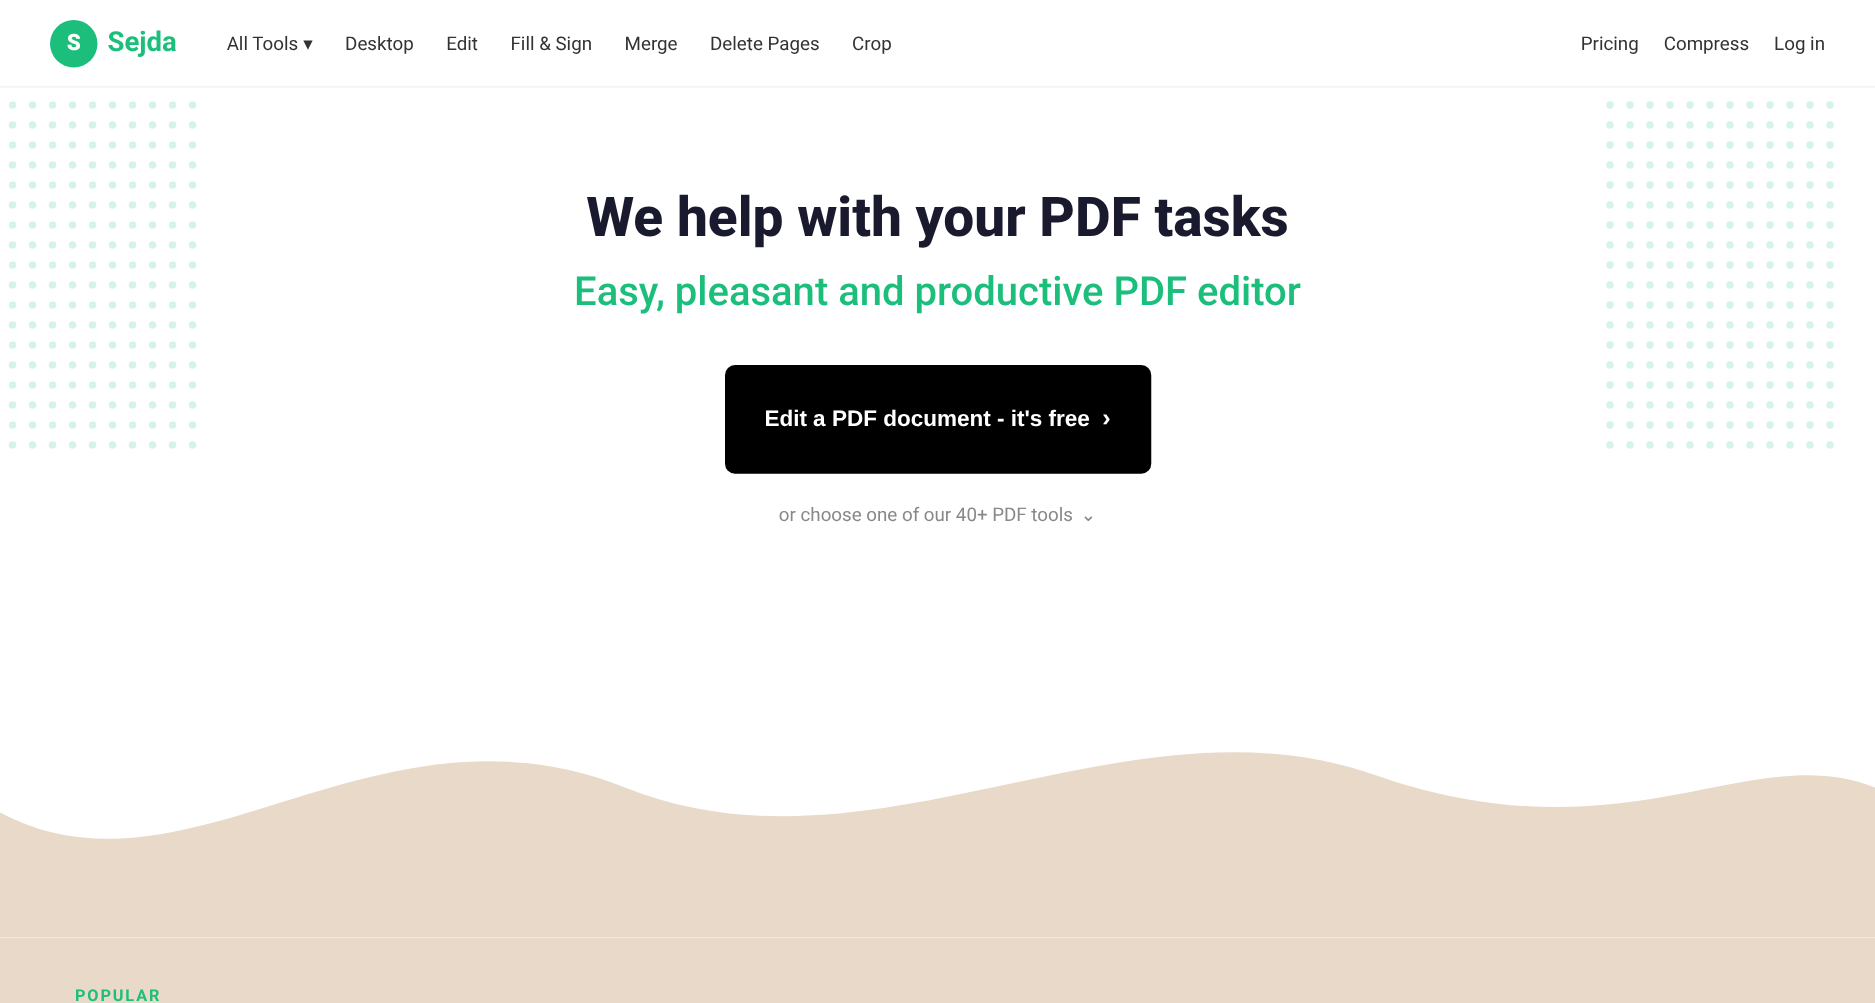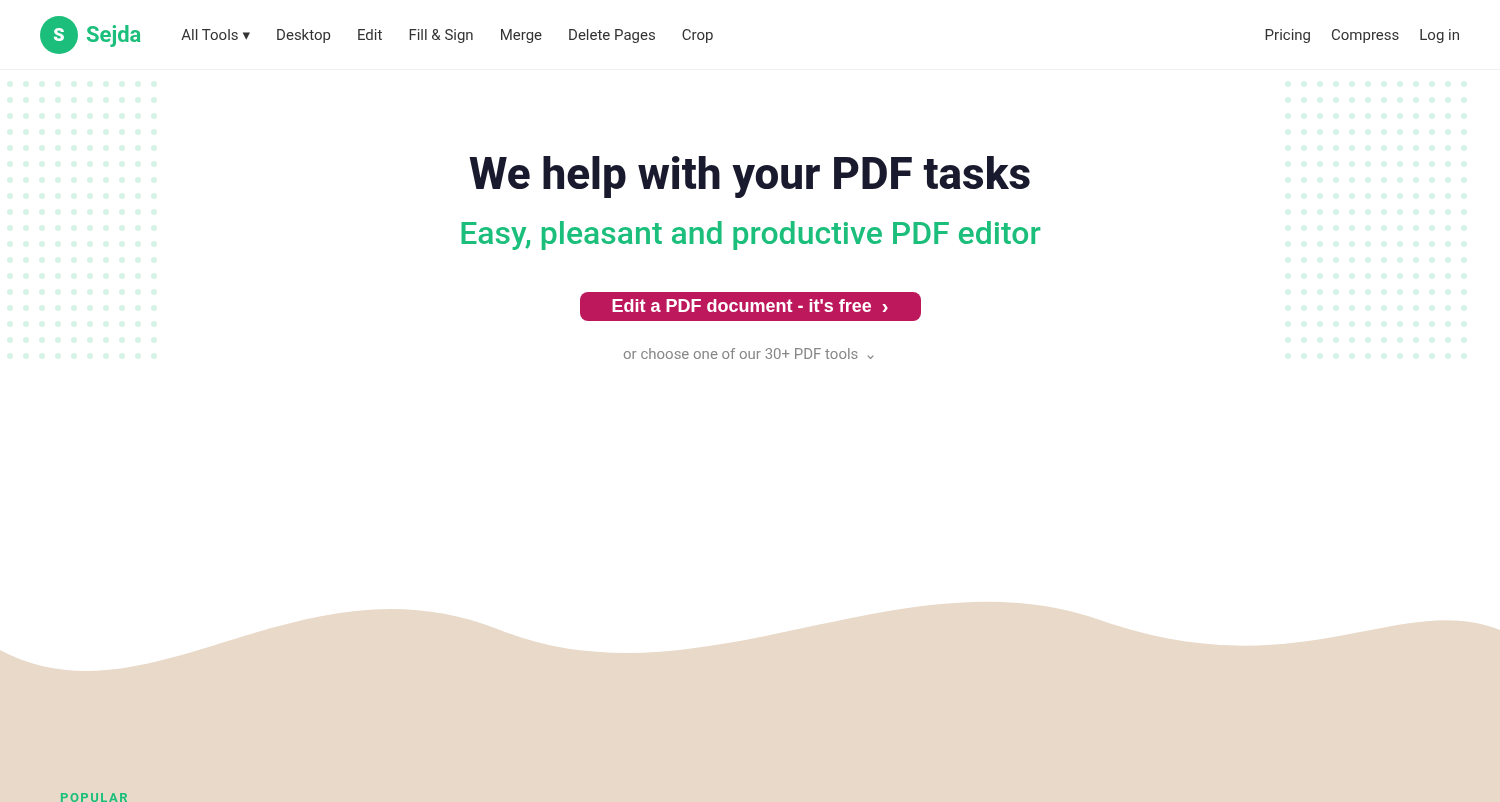--- a/index.html
+++ b/index.html
@@ -106,25 +106,25 @@
     .hero-subtitle {
       font-size: 32px;
       color: #1bbf7b;
       font-weight: 500;
       margin-bottom: 40px;
     }
     .cta-button {
       display: inline-flex;
       align-items: center;
       gap: 10px;
-      background: #be185d;
+      background: #000000;
       color: #fff;
       border: none;
       border-radius: 8px;
-      padding: 3px 32px;
+      padding: 32px 32px;
       font-size: 18px;
       font-weight: 600;
       cursor: pointer;
       text-decoration: none;
       margin-bottom: 24px;
     }
     .cta-button .bold-part { font-weight: 800; }
     .cta-arrow {
       font-size: 20px;
     }
@@ -606,21 +606,21 @@
   <p class="hero-subtitle">Easy, pleasant and productive PDF editor</p>
 
   <div style="display:flex; flex-direction:column; align-items:center;">
     <button class="cta-button">
       <span>
         <span class="bold-part">Edit a PDF document</span><span> - it's free</span>
       </span>
       <span class="cta-arrow">›</span>
     </button>
     <div class="cta-tools">
-      <span>or choose one of our 30+ PDF tools</span>
+      <span>or choose one of our 40+ PDF tools</span>
       <span>⌄</span>
     </div>
   </div>
 </div>
 
 <div class="wave-section">
   <svg class="wave-svg" viewBox="0 0 1500 220" preserveAspectRatio="none" xmlns="http://www.w3.org/2000/svg" style="display:block;">
     <path d="M0,120 C150,200 300,20 500,100 C700,180 900,20 1100,90 C1300,160 1400,60 1500,100 L1500,220 L0,220 Z" fill="#e8d9c8"></path>
   </svg>
 </div>

